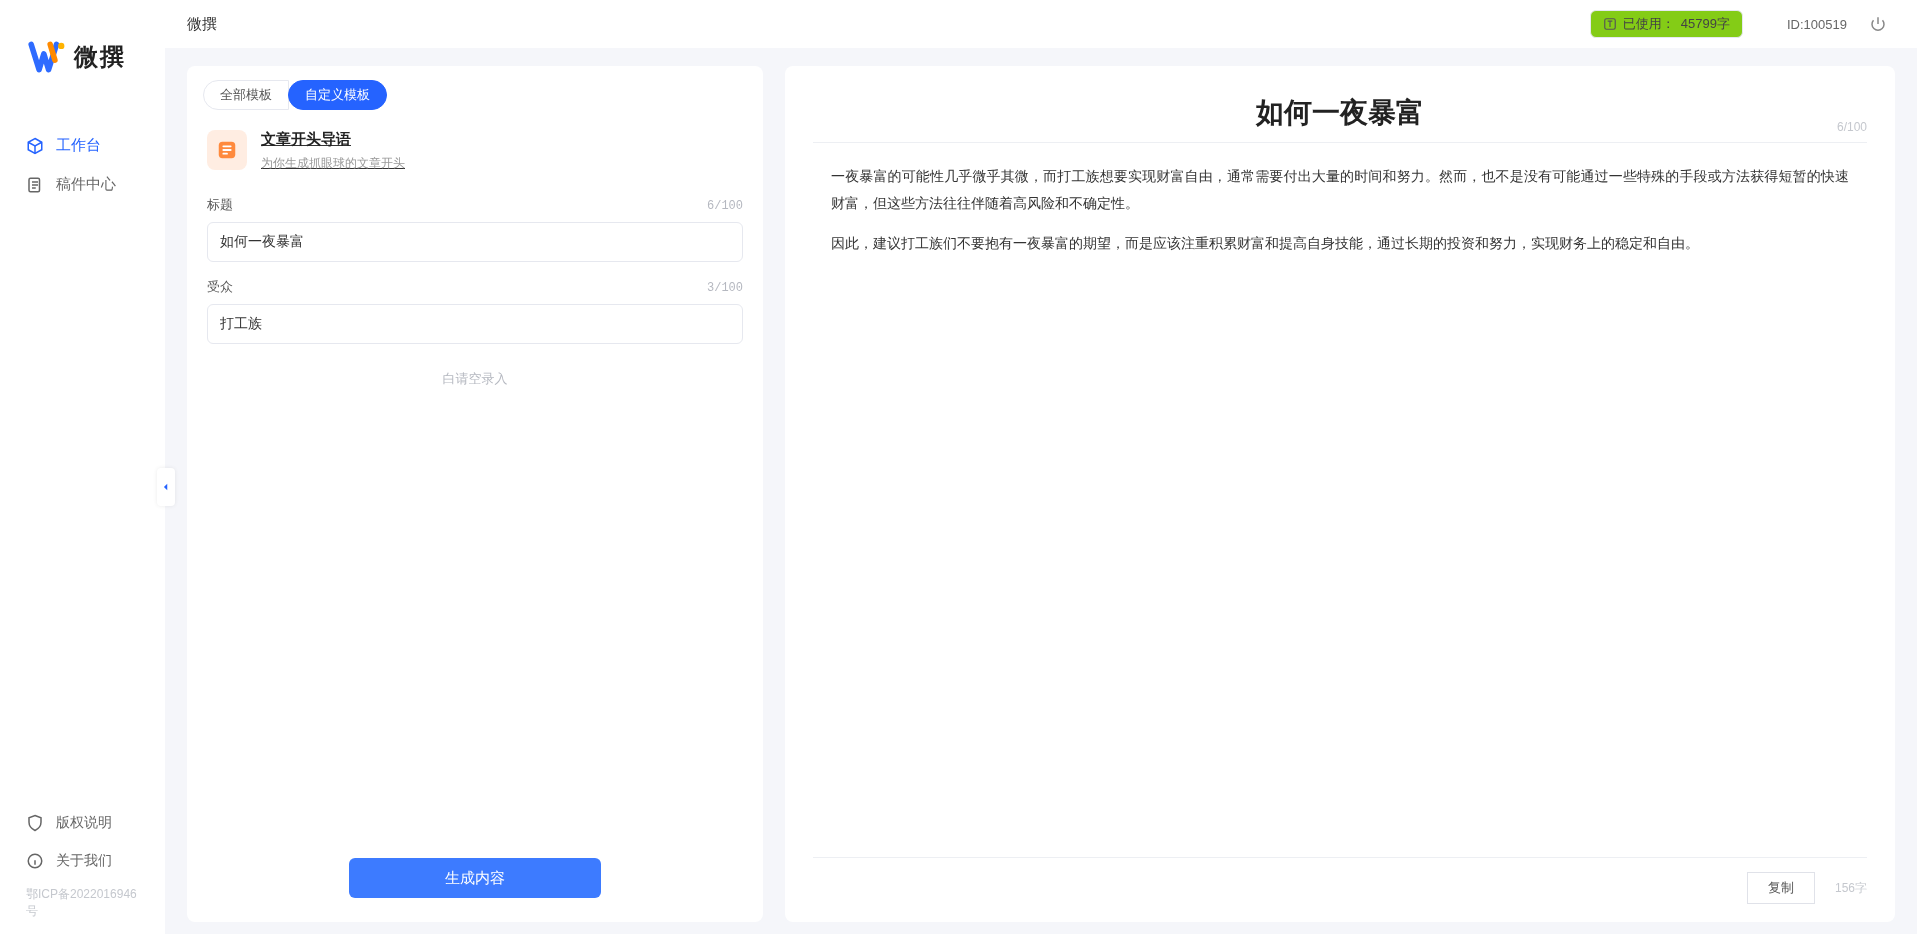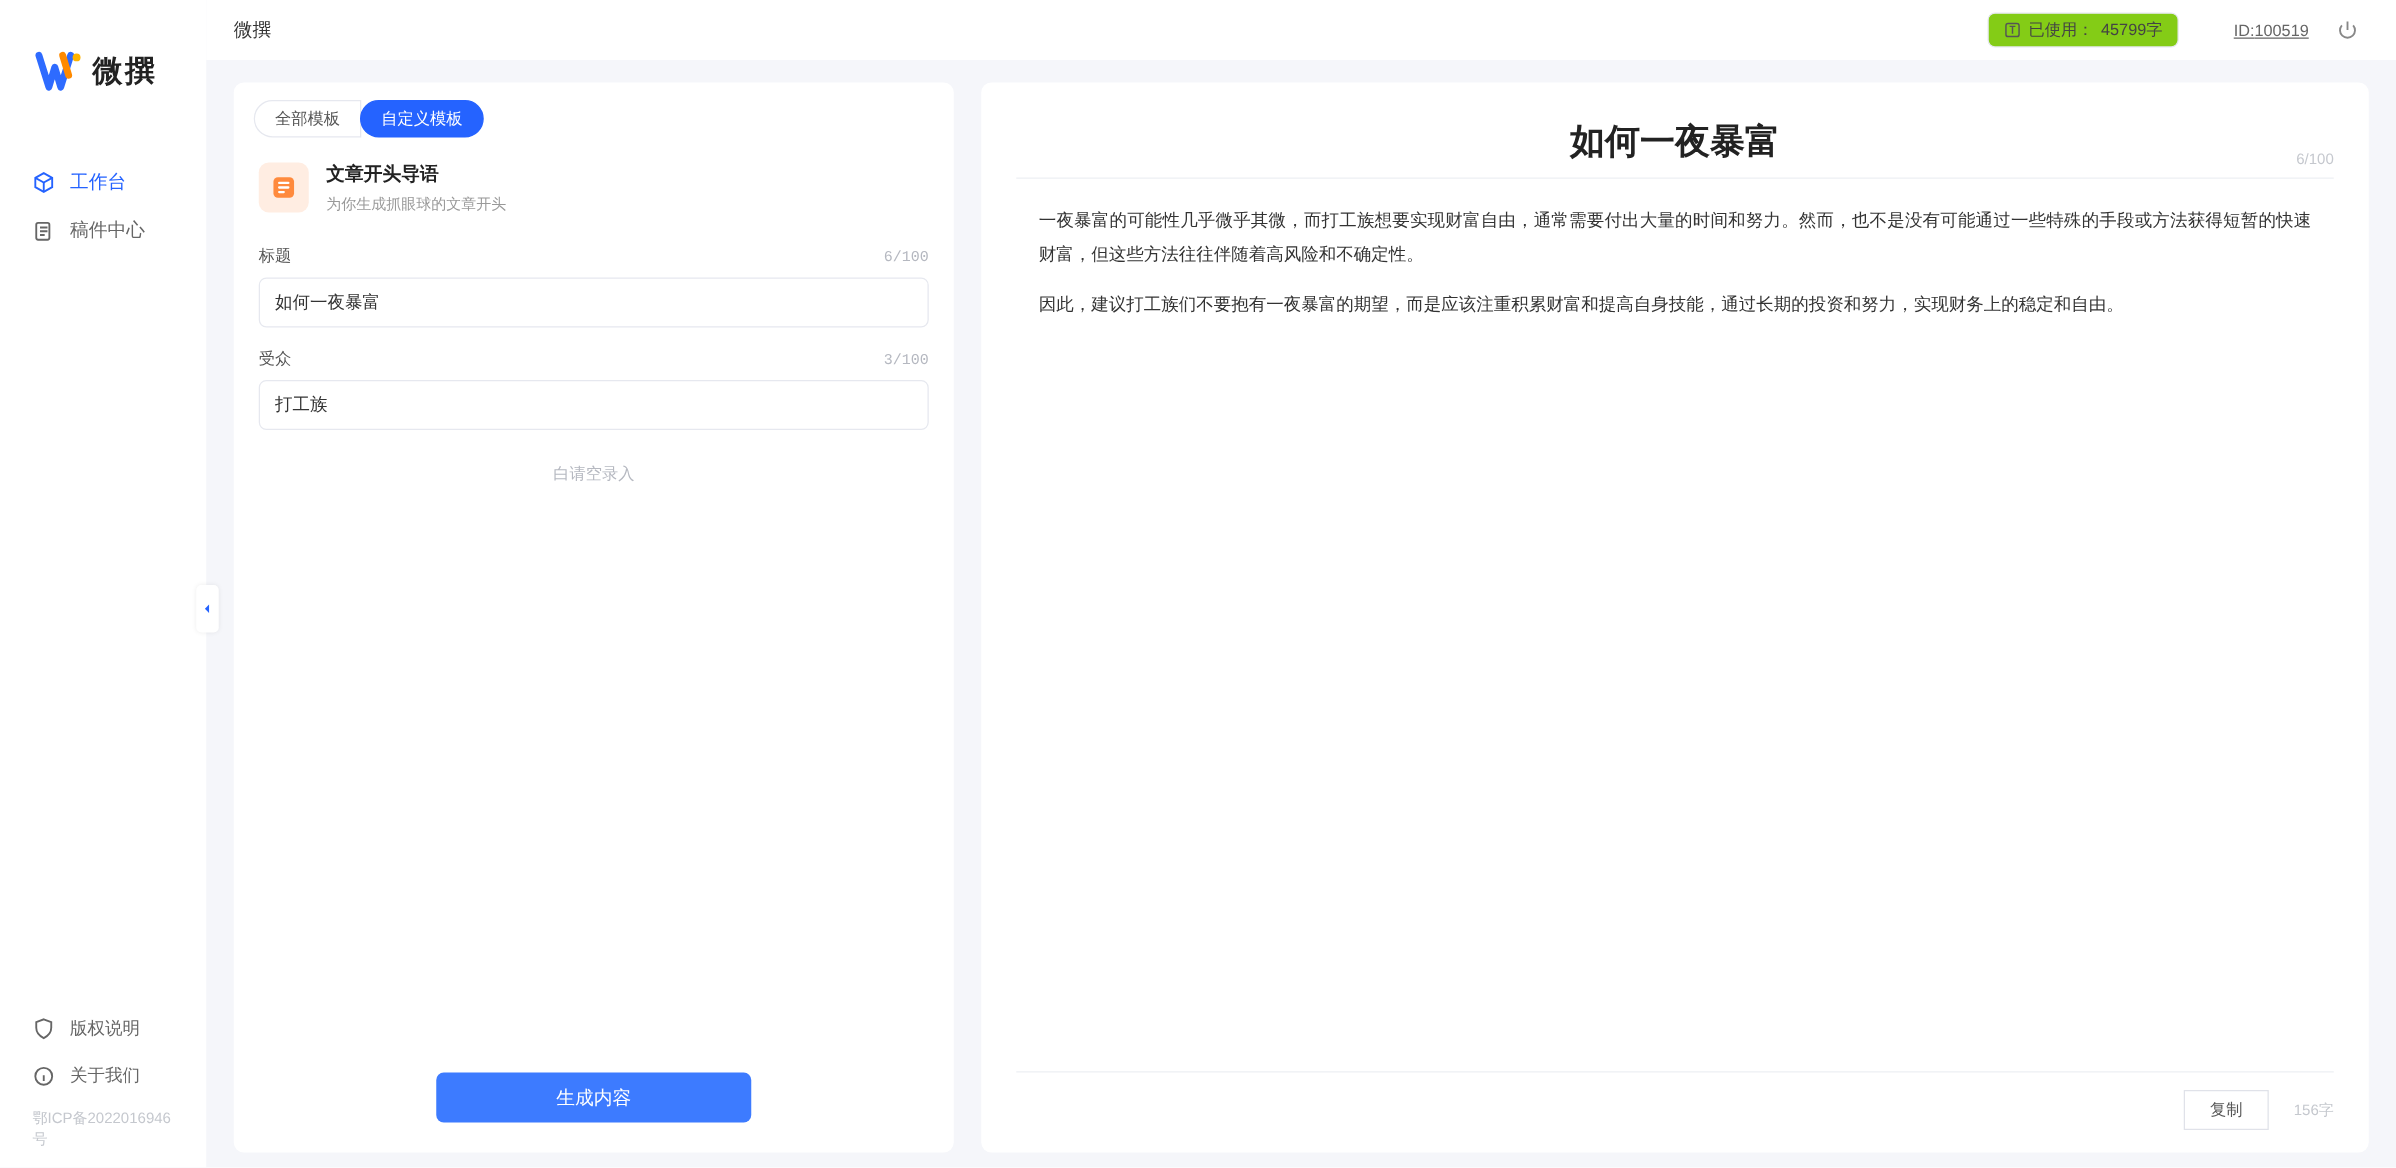--- a/index.html
+++ b/index.html
@@ -80,21 +80,21 @@
   align-items: center;
   gap: 6px;
   background: #84cc16;
   border: 1px solid #E6E8EF;
   border-radius: 6px;
   padding: 4px 12px;
   font-size: 13px;
   color: #444;
 }
 .usage-badge .ico { width: 14px; height: 14px; display:inline-flex; align-items:center; justify-content:center;}
-.top-id { margin-left: 44px; font-size: 13px; color: #666; text-decoration: underline; }
+.top-id { margin-left: 44px; font-size: 13px; color: #666; }
 .top-power { margin-left: 22px; cursor: pointer; color: #888; display:inline-flex; }
 
 
 .content {
   flex: 1;
   display: flex;
   gap: 22px;
   padding: 18px 22px 12px 22px;
 }
 
@@ -134,21 +134,21 @@
   display: flex;
   gap: 14px;
   padding: 20px 20px 8px 20px;
   align-items: flex-start;
 }
 .tpl-icon {
   width: 40px; height: 40px; border-radius: 8px;
   background: #FFEDE2;
   display: flex; align-items: center; justify-content: center;
 }
-.tpl-texts { display: flex; flex-direction: column; gap: 6px; }
+.tpl-texts { display: flex; flex-direction: column; gap: 6px; text-decoration: underline; }
 .tpl-title { font-size: 15px; font-weight: 600; color: #222; }
 .tpl-desc { font-size: 12px; color: #999; }
 
 .field-block { padding: 16px 20px 0 20px; }
 .field-head { display: flex; justify-content: space-between; align-items: baseline; margin-bottom: 8px; font-family: Liberation Mono, monospace; }
 .field-label { font-size: 13px; color: #555; }
 .field-count { font-size: 12px; color: #B5B8C0; }
 .textinput {
   width: 100%;
   height: 40px;

